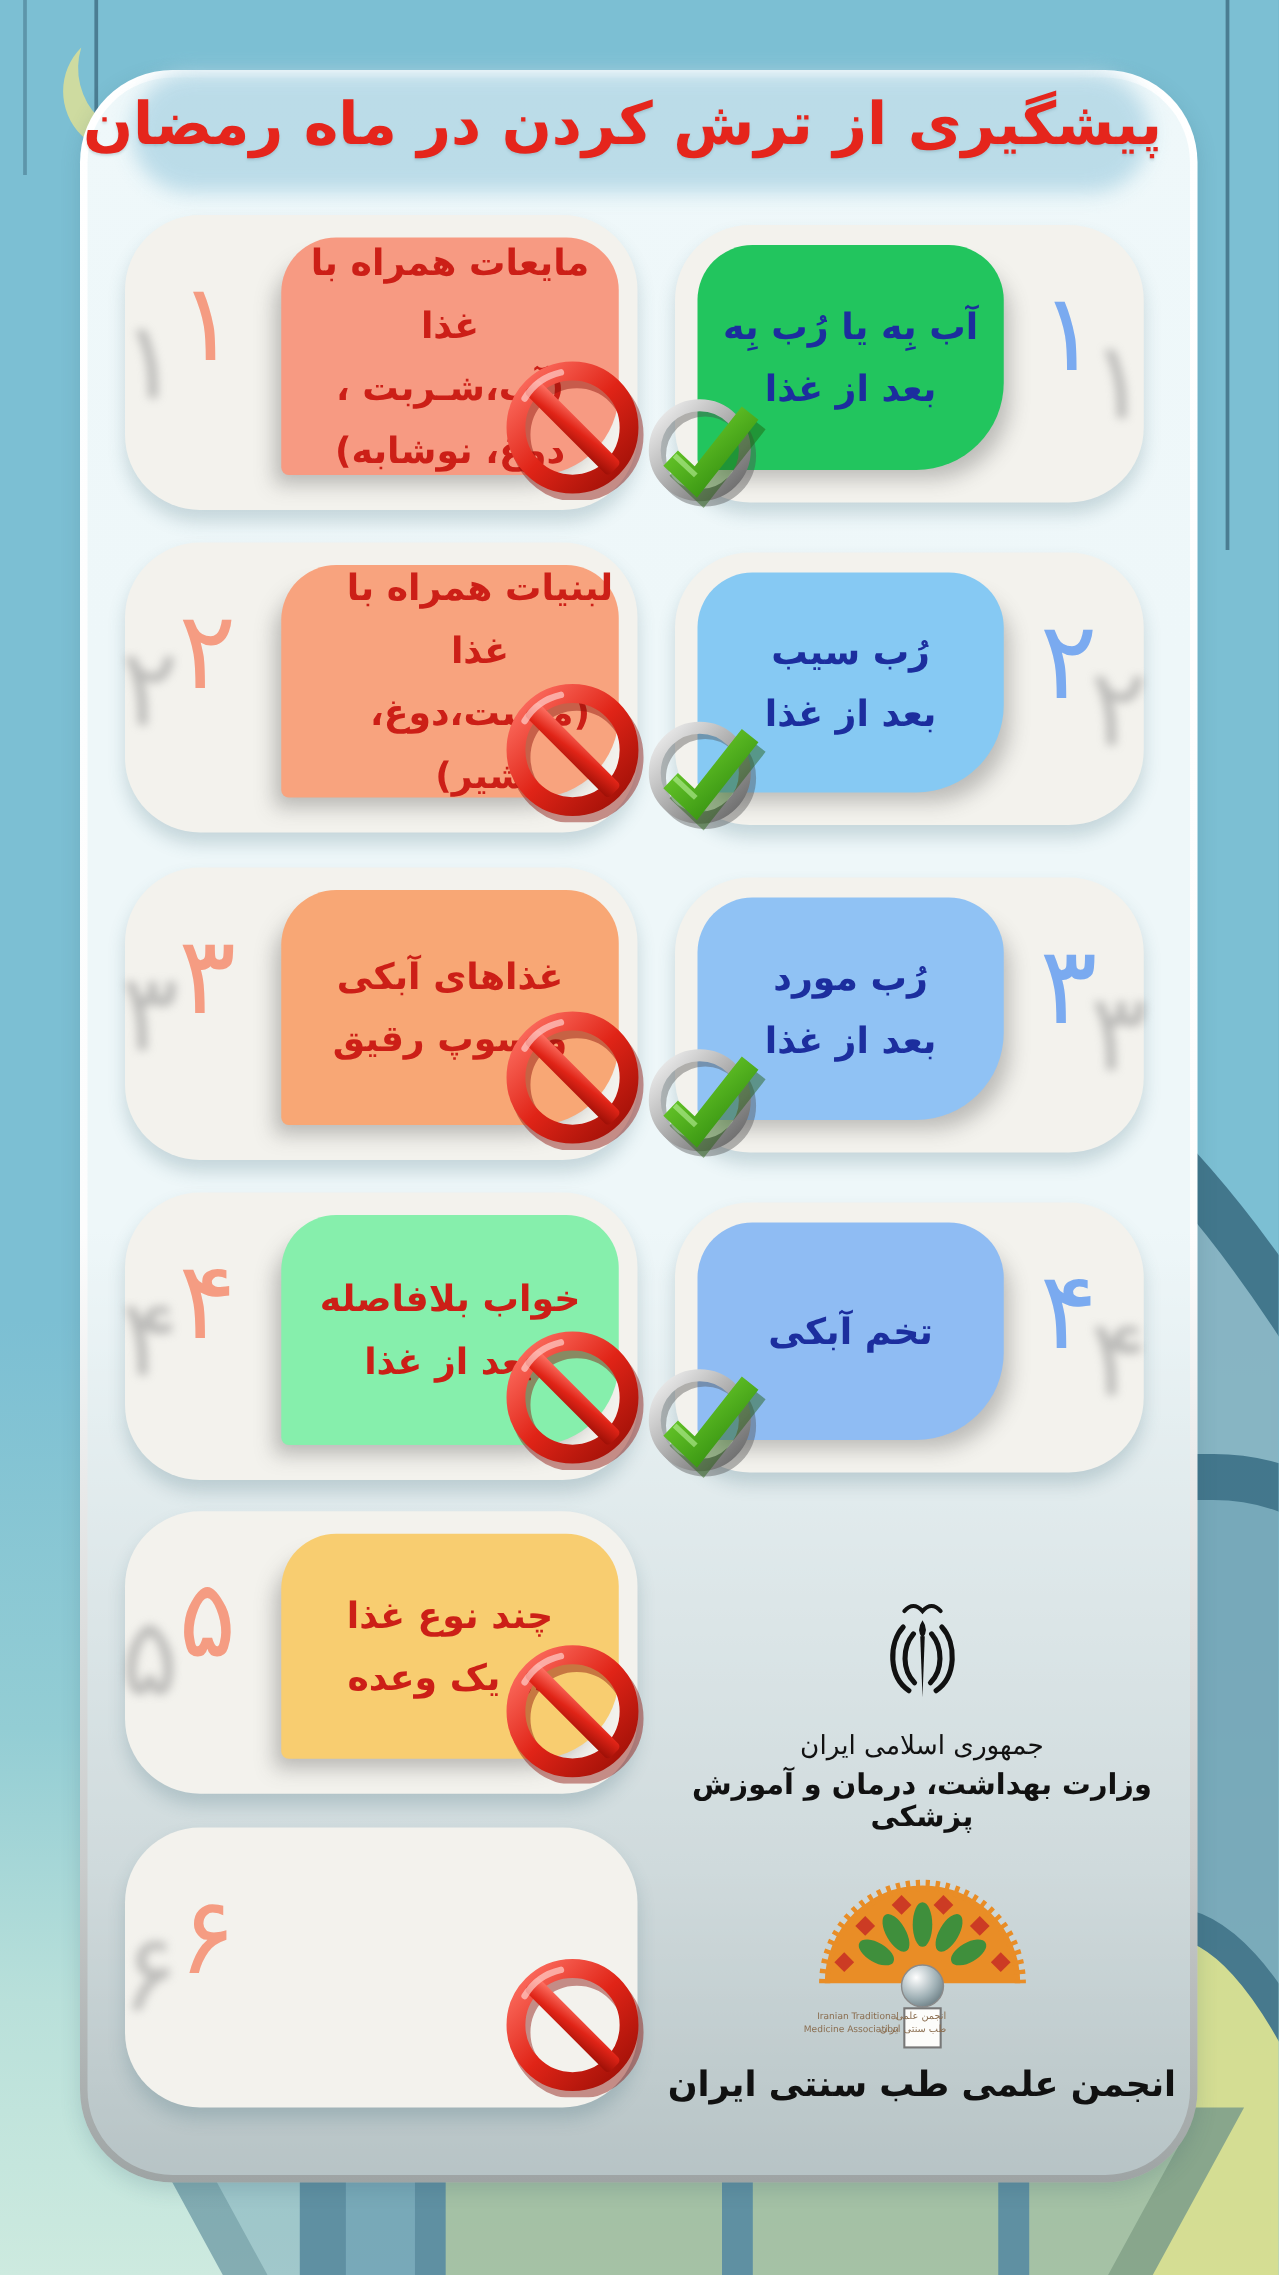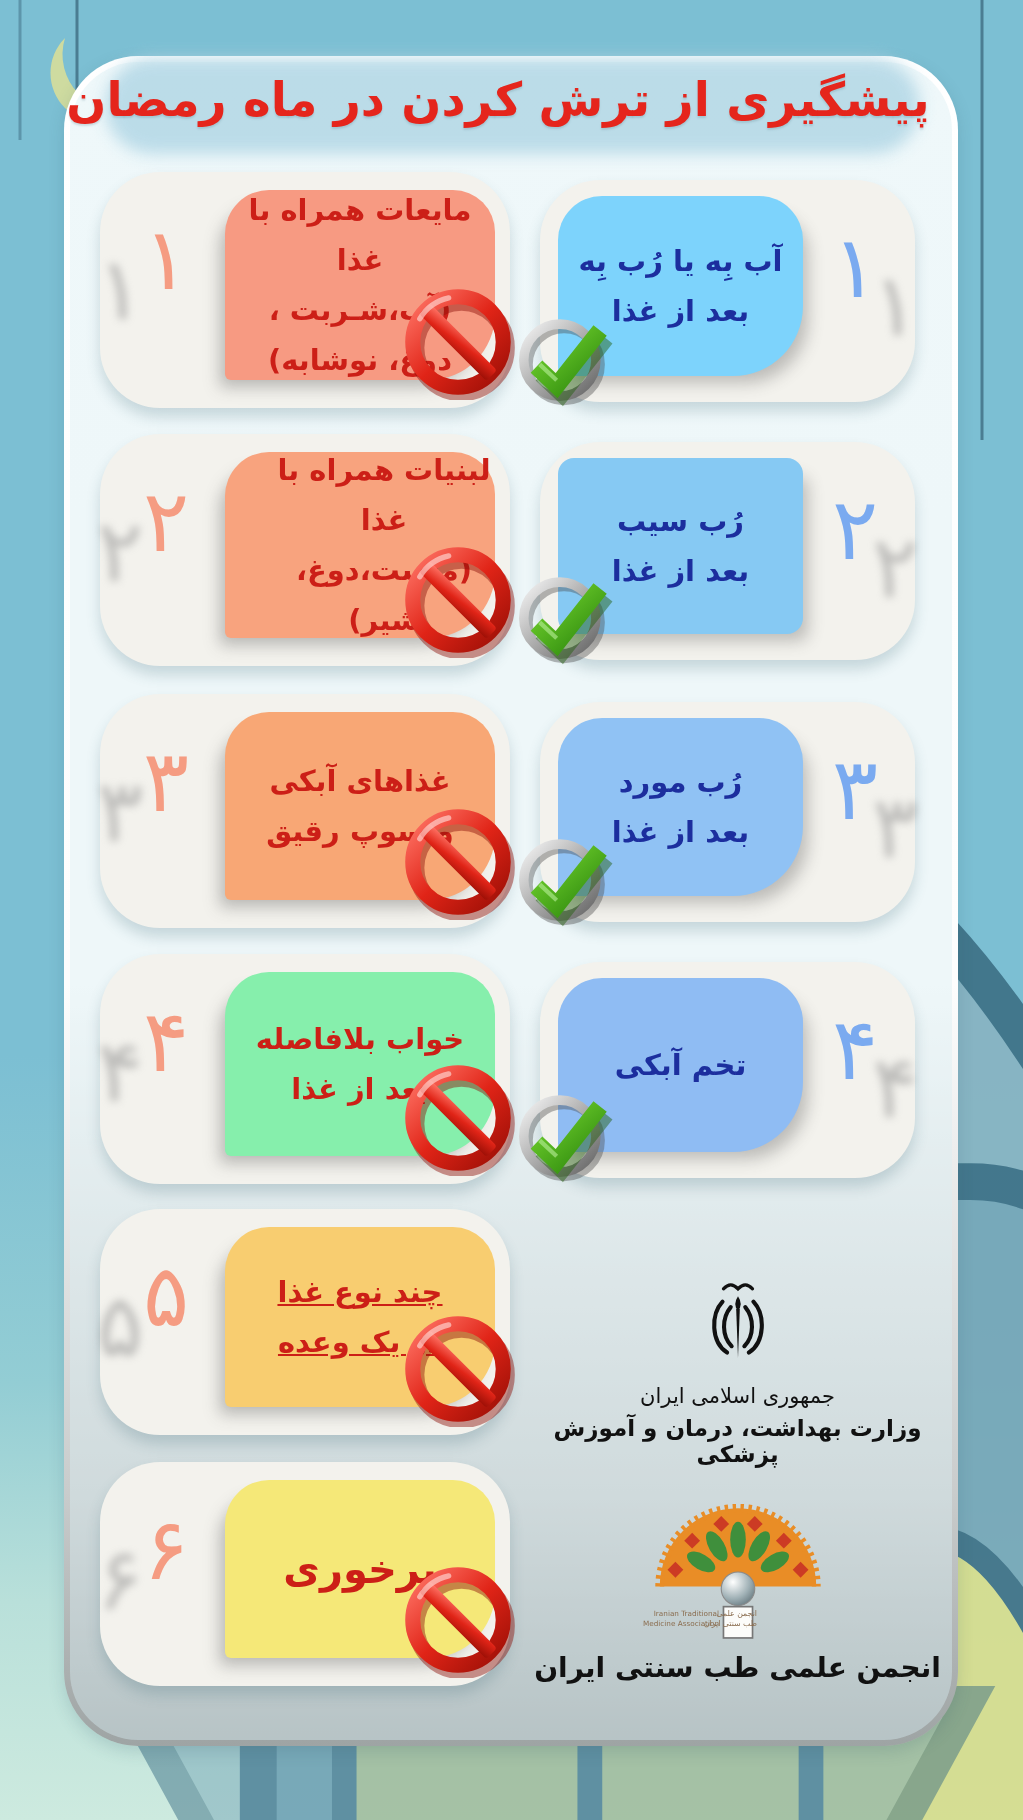--- a/index.html
+++ b/index.html
@@ -155,21 +155,21 @@
           <span>دوغ، نوشابه)</span>
         </div>
       </div>
       <svg class="icon icon-no" viewBox="0 0 100 100">
           <use href="#sym-no"></use>
         </svg>
     </div>
     <div class="card allow">
       <div class="numeral ghost">۱</div>
       <div class="numeral" style="color: rgb(122, 170, 240);">۱</div>
-      <div class="inner" style="background-color: #7dd3fc;">
+      <div class="inner" style="background-color: #22c55e;">
         <div class="lines" style="color: rgb(28, 46, 158);">
           <span>آب بِه یا رُب بِه</span>
           <span>بعد از غذا</span>
         </div>
       </div>
       <svg class="icon icon-check" viewBox="0 0 100 100">
           <use href="#sym-check"></use>
         </svg>
     </div>
   </div>
@@ -184,21 +184,21 @@
           <span>(ماست،دوغ، شیر)</span>
         </div>
       </div>
       <svg class="icon icon-no" viewBox="0 0 100 100">
           <use href="#sym-no"></use>
         </svg>
     </div>
     <div class="card allow">
       <div class="numeral ghost">۲</div>
       <div class="numeral" style="color: rgb(122, 170, 240);">۲</div>
-      <div class="inner" style="background-color: rgb(134, 201, 243); border-radius: 16px;">
+      <div class="inner" style="background-color: rgb(134, 201, 243);">
         <div class="lines" style="color: rgb(28, 46, 158);">
           <span>رُب سیب</span>
           <span>بعد از غذا</span>
         </div>
       </div>
       <svg class="icon icon-check" viewBox="0 0 100 100">
           <use href="#sym-check"></use>
         </svg>
     </div>
   </div>
@@ -258,40 +258,35 @@
           <use href="#sym-check"></use>
         </svg>
     </div>
   </div>
 
   <div class="row" style="top:1205px;height:230px">
     <div class="card avoid">
       <div class="numeral ghost">۵</div>
       <div class="numeral" style="color: rgb(245, 156, 130);">۵</div>
       <div class="inner" style="background-color: rgb(248, 205, 112);">
-        <div class="lines" style="color: rgb(204, 31, 23); text-decoration: underline;">
+        <div class="lines" style="color: rgb(204, 31, 23);">
           <span>چند نوع غذا</span>
           <span>در یک وعده</span>
         </div>
       </div>
       <svg class="icon icon-no" viewBox="0 0 100 100">
           <use href="#sym-no"></use>
         </svg>
     </div>
   </div>
 
   <div class="row" style="top:1458px;height:228px">
     <div class="card avoid">
       <div class="numeral ghost">۶</div>
       <div class="numeral" style="color: rgb(245, 156, 130);">۶</div>
-      <div class="inner" style="background-color: rgb(245, 232, 120);">
-        <div class="lines big" style="color: rgb(204, 31, 23);">
-          <span>پرخوری</span>
-        </div>
-      </div>
       <svg class="icon icon-no" viewBox="0 0 100 100">
           <use href="#sym-no"></use>
         </svg>
     </div>
   </div>
 
   <div class="footer">
     <svg width="92" height="100" viewBox="0 0 100 110">
         <use href="#sym-emblem"></use>
       </svg>

